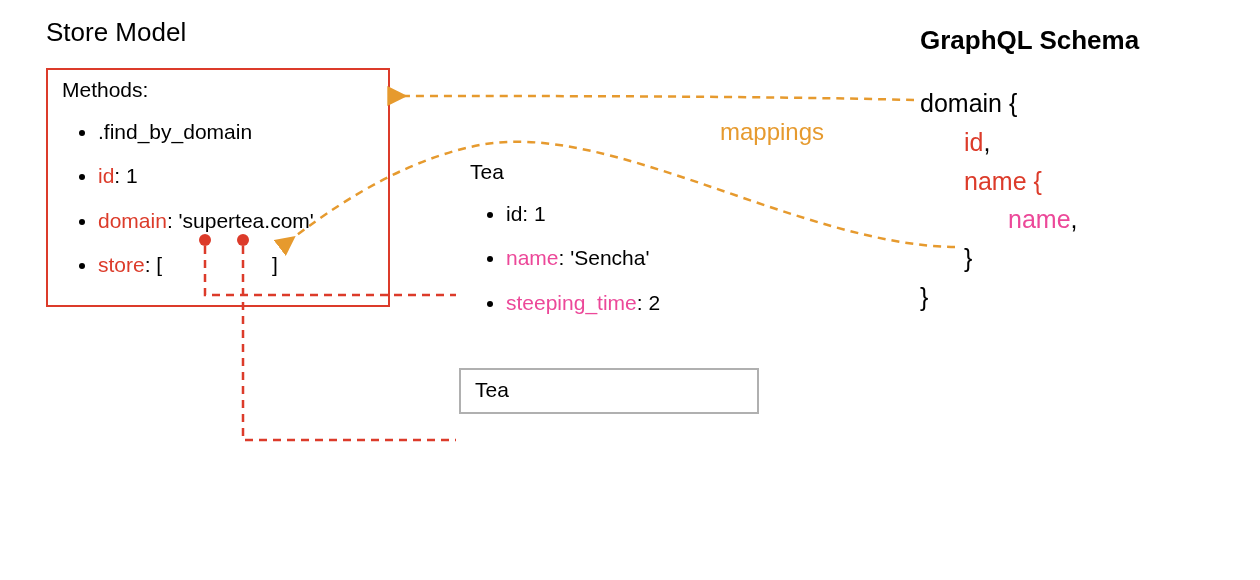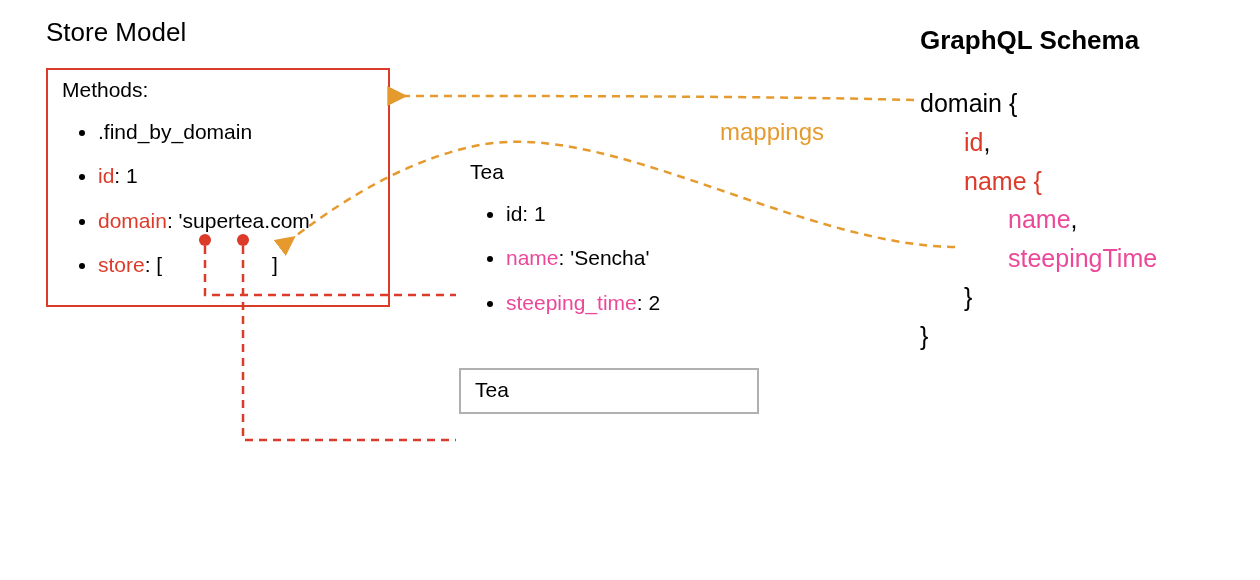--- a/index.html
+++ b/index.html
@@ -62,21 +62,20 @@
   <div>Tea</div>
 </div>
 
 <div class="abs orange" style="left:720px; top:118px; font-size:24px;">mappings</div>
 
 <div class="abs schema" style="left:920px; top:84px;">
   <div>domain {</div>
   <div class="indent1"><span class="red">id</span><span>,</span></div>
   <div class="indent1"><span class="red">name {</span></div>
   <div class="indent2"><span class="blue">name</span><span>,</span></div>
-  <div class="indent2"><span class="blue">steepingTime</span></div>
   <div class="indent1">}</div>
   <div>}</div>
 </div>
 
 <svg class="overlay" viewBox="0 0 1260 580">
   <defs>
     <marker id="arrow-orange" viewBox="0 0 12 12" refX="2" refY="6" markerWidth="8" markerHeight="8" orient="auto">
       <path d="M 12 0 L 0 6 L 12 12 z" fill="#e69a2e"></path>
     </marker>
   </defs>

